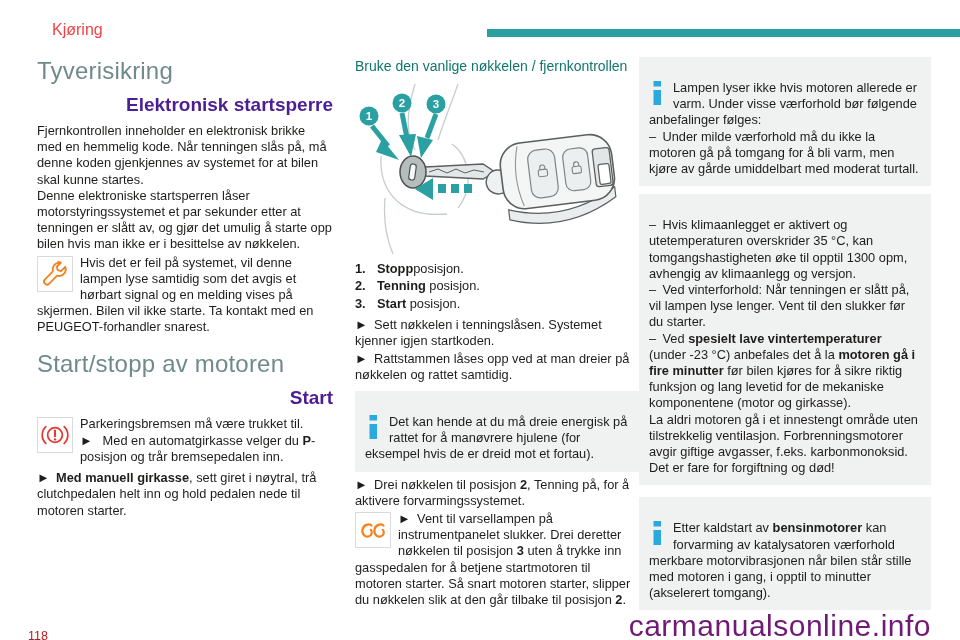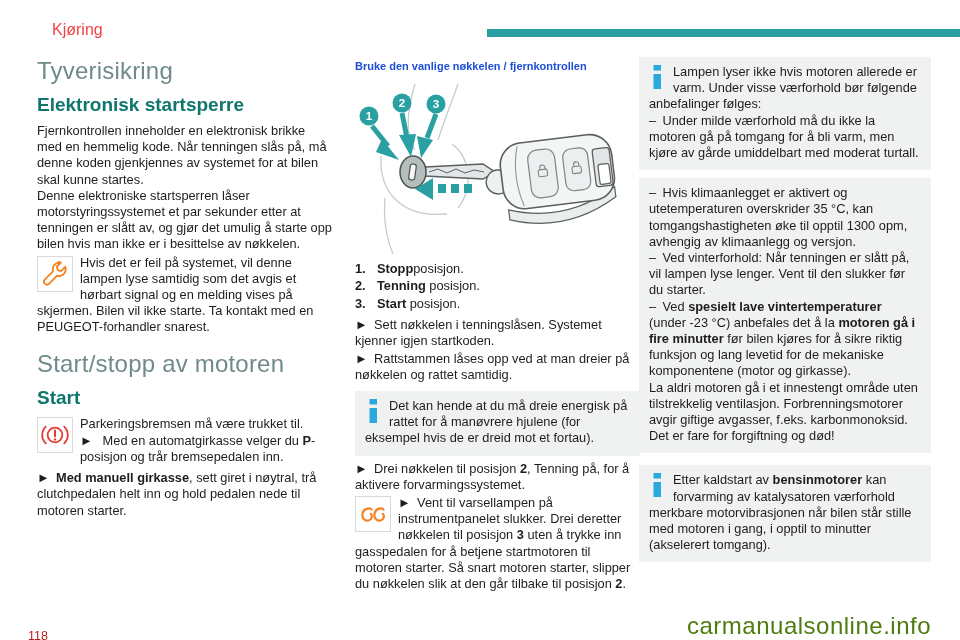--- a/index.html
+++ b/index.html
@@ -8,43 +8,43 @@
     font-family:"Liberation Sans",sans-serif;color:#1d1d1b;
     font-size:12.8px;line-height:16.2px;
   }
   .running-head{position:absolute;left:37px;top:22px;font-size:16px;color:#ef4444;margin-left:15px;}
   .top-bar{position:absolute;left:487px;right:0;top:29px;height:8px;background:#2aa0a3;}
   .col{position:absolute;top:57px;}
   #col-left{left:37px;width:296px;}
   #col-mid{left:355px;width:285px;}
   #col-right{left:639px;width:292px;}
   h1{font-size:24px;font-weight:400;color:#6f8a8b;margin:0 0 9px 0;line-height:28px;letter-spacing:.2px;}
-  h2{font-size:19px;font-weight:700;color:#0f766e;margin:0 0 7px 0;line-height:22px;}
-  h3{font-size:11px;font-weight:700;color:#1d4ed8;margin:0 0 6px 0;line-height:19px;}
+  h2{font-size:19px;font-weight:700;color:#4c1d95;margin:0 0 7px 0;line-height:22px;text-align:right;}
+  h3{font-size:14px;font-weight:400;color:#0f766e;margin:0 0 6px 0;line-height:19px;}
   p{margin:0;}
   .gap-top{margin-top:14px;}
   .icon-note{margin-top:2px;}
   .icon-box{
     float:left;width:36px;height:36px;margin:1px 7px 2px 0;
     border:1px solid #d8dbdb;background:#fff;box-sizing:border-box;
     display:flex;align-items:center;justify-content:center;
   }
   .clear{clear:both;}
   .bullet{margin-top:1px;}
   .bullet.mt{margin-top:5px;}
-  .info-box{background:#f0f1f1;padding:7px 10px 9px 10px;margin-top:8px;}
+  .info-box{background:#f0f1f1;padding:23px 10px 9px 10px;margin-top:8px;}
   .info-box.first{margin-top:0;}
   .info-box.mt10{margin-top:12px;}
   .i-icon{float:left;width:13px;height:25px;margin:1px 9px 1px 2px;}
   .li-row{display:flex;line-height:17.4px;}
   .li-num{font-weight:700;width:22px;flex:0 0 22px;}
   .illustration{margin:2px 0 6px 0;}
   .list-block{margin-top:4px;}
   .page-number{position:absolute;left:28px;top:628px;font-size:12.5px;color:#b91c1c;text-decoration:underline;}
-  .watermark{position:absolute;right:29px;bottom:6px;font-size:24px;color:#4d7c0f;letter-spacing:.5px;}
+  .watermark{position:absolute;right:29px;bottom:6px;font-size:30px;color:#701a75;letter-spacing:.5px;}
   svg{display:block;}
   b{font-weight:700;}
 </style>
 </head>
 <body>
 
 <div class="running-head">Kjøring</div>
 <div class="top-bar"></div>
 
 <div class="col" id="col-left">

